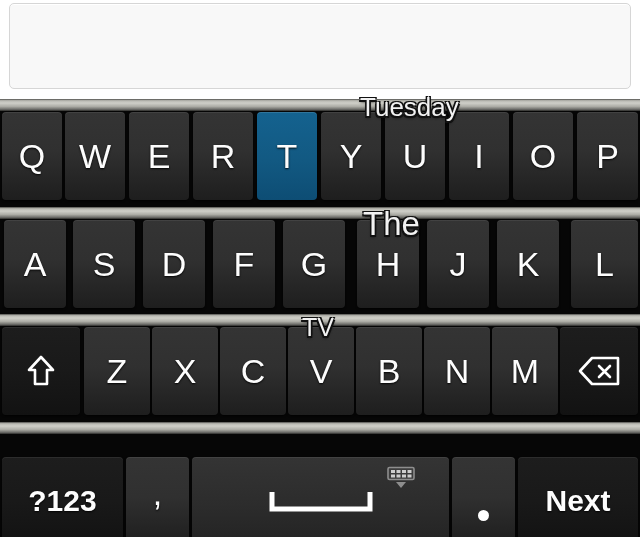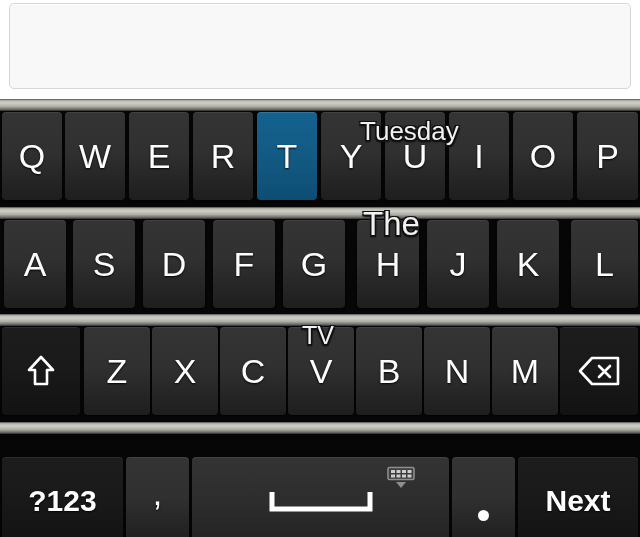--- a/index.html
+++ b/index.html
@@ -143,23 +143,23 @@
     font-size: 26px;
     color: #f2f2f2;
     font-weight: 400;
     white-space: nowrap;
     text-shadow:
       -1.5px -1.5px 0 #111, 1.5px -1.5px 0 #111,
       -1.5px  1.5px 0 #111, 1.5px  1.5px 0 #111,
        0 2px 3px rgba(0,0,0,0.9);
     pointer-events: none;
   }
-  .overlay-word.w1 { left: 360px; top: 116px;  }
+  .overlay-word.w1 { left: 360px; top: 92px;  }
   .overlay-word.w2 { left: 363px; top: 205px; font-size: 33px; }
-  .overlay-word.w3 { left: 302px; top: 313px; font-size: 25px; margin-top: 8px; }
+  .overlay-word.w3 { left: 302px; top: 313px; font-size: 25px; }
 </style>
 </head>
 <body>
 
 <div class="textfield-area">
   <div class="textfield">
     <span class="textfield-value"></span>
   </div>
 </div>
 

